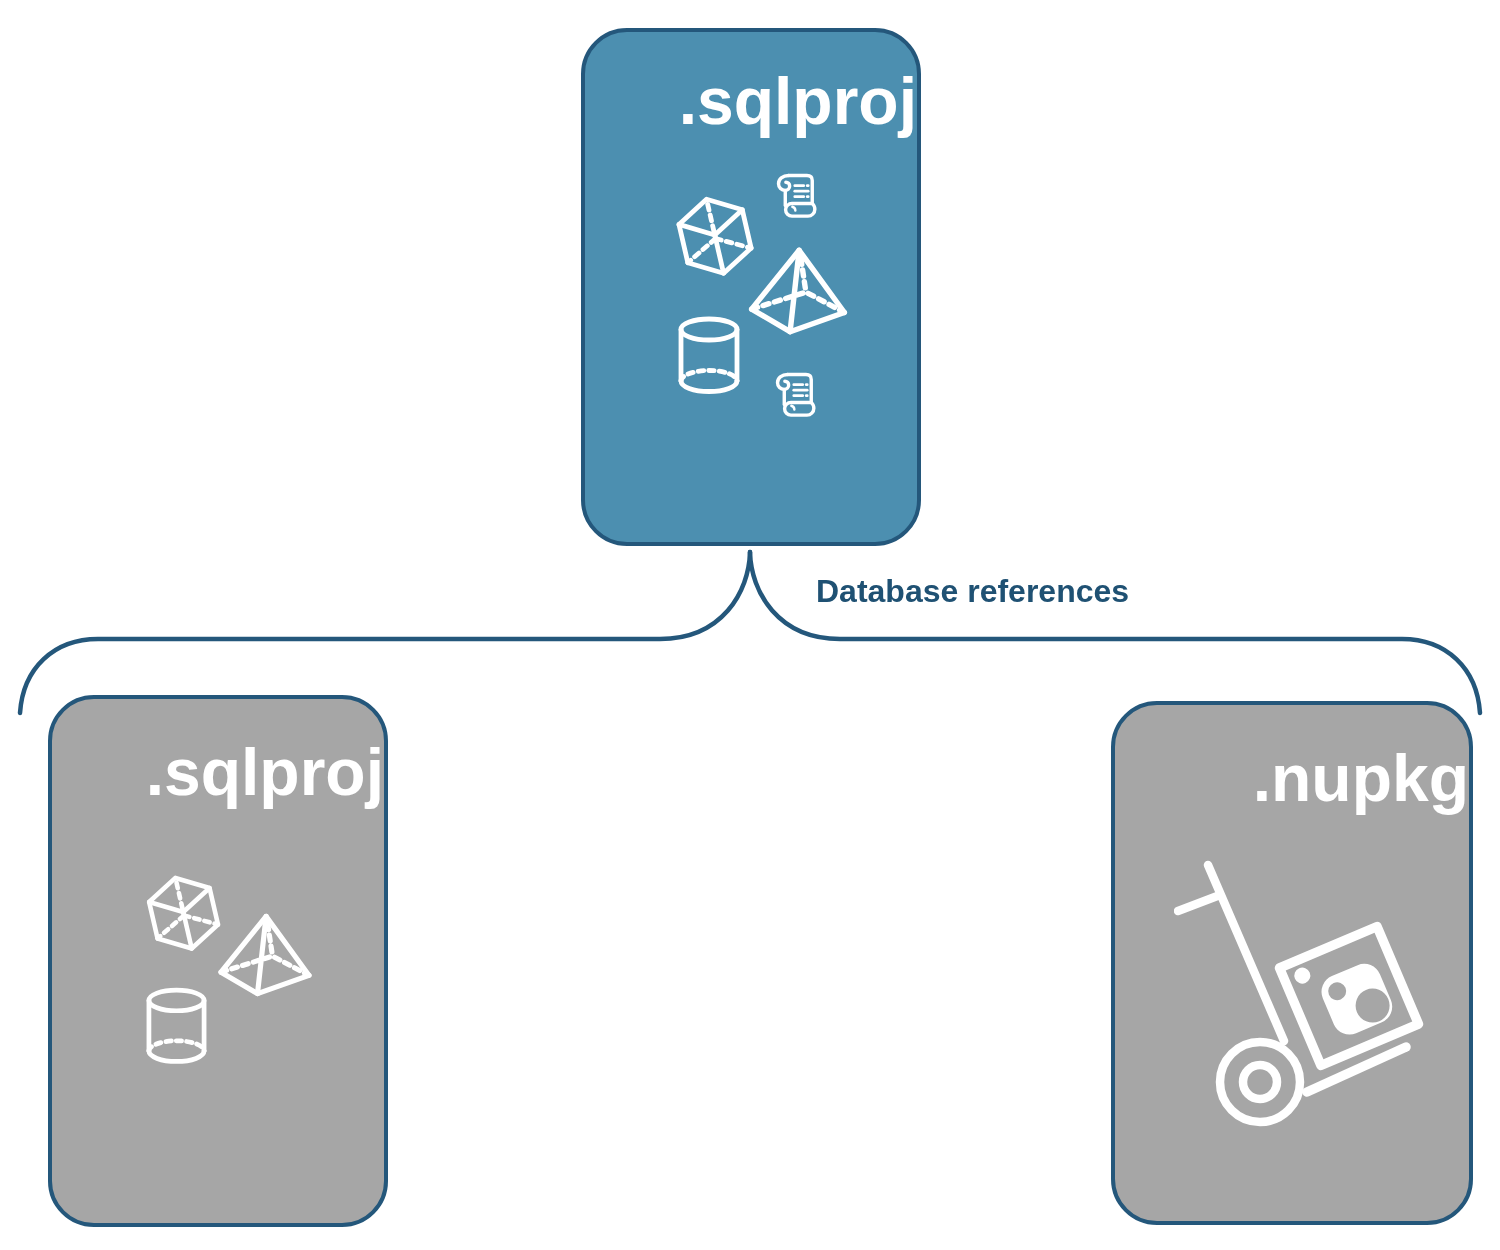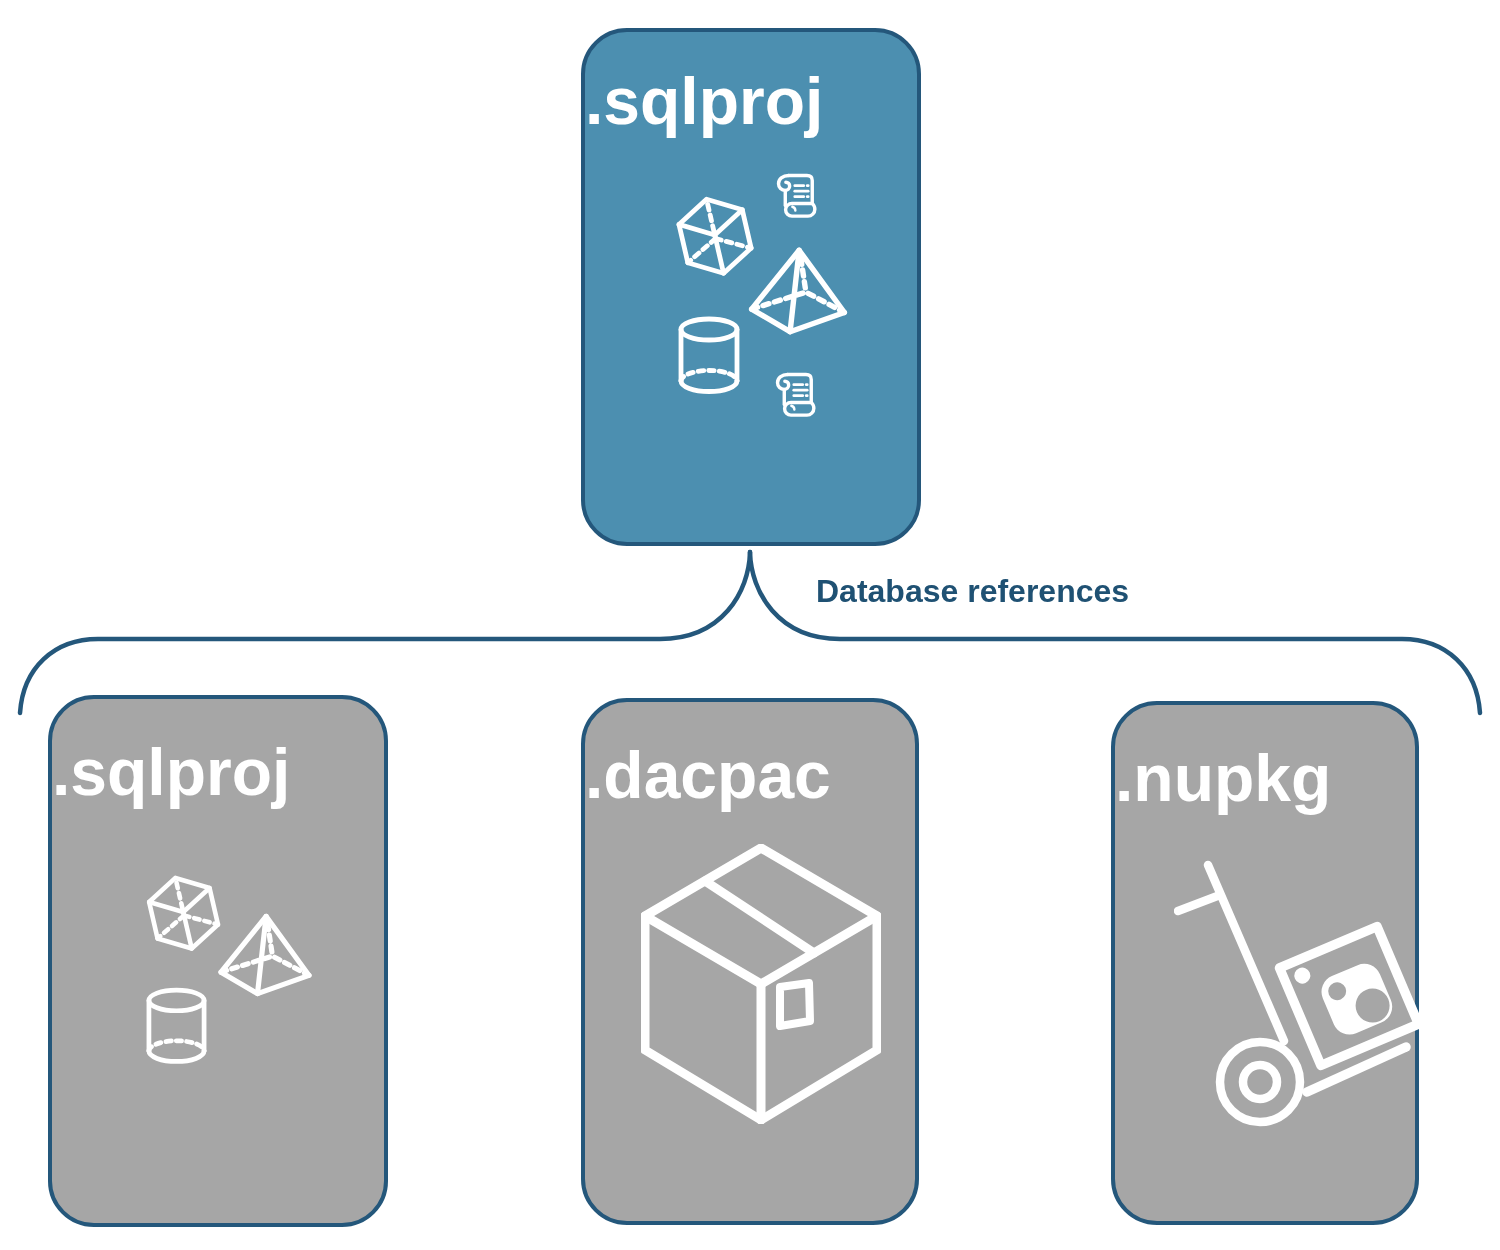--- a/index.html
+++ b/index.html
@@ -25,21 +25,21 @@
   .card {
     position: absolute;
     border: 4.5px solid var(--card-border);
     border-radius: 46px;
   }
   .card.root { background: var(--root-card-fill); }
   .card.child { background: var(--child-card-fill); }
   .card-title {
     position: absolute;
     left: 0; right: 0;
-    text-align: left;
+    text-align: right;
     color: var(--card-label-text);
     font-weight: 700;
     font-size: 66px;
     letter-spacing: 0px;
     line-height: 1;
   }
   .card.root .card-title { top: 36px; }
   .card.child .card-title { top: 40px; }
   .icon { position: absolute; color: var(--icon-stroke); }
   .connector-svg {
@@ -178,27 +178,21 @@
         <use href="#icon-cube"></use>
       </svg>
     <svg class="icon" style="left:162px; top:212px; width:102px; height:88px;">
         <use href="#icon-pyramid"></use>
       </svg>
     <svg class="icon" style="left:92px; top:288px; width:65px; height:79px;">
         <use href="#icon-cylinder"></use>
       </svg>
   </div>
 
-  <div class="card child" style="left:581px; top:698px; width:338px; height:527px;">
-    <div class="card-title">.dacpac</div>
-    <svg class="icon" style="left:56px; top:142px; width:240px; height:280px;">
-        <use href="#icon-box"></use>
-      </svg>
-  </div>
 
-  <div class="card child" style="left:1111px; top:701px; width:308px; height:524px;">
+  <div class="card child" style="left:1111px; top:701px; width:362px; height:524px;">
     <div class="card-title">.nupkg</div>
     <svg class="icon" style="left:59px; top:154px; width:250px; height:280px;">
         <use href="#icon-dolly"></use>
       </svg>
   </div>
 
 </div>
 
 </body></html>

